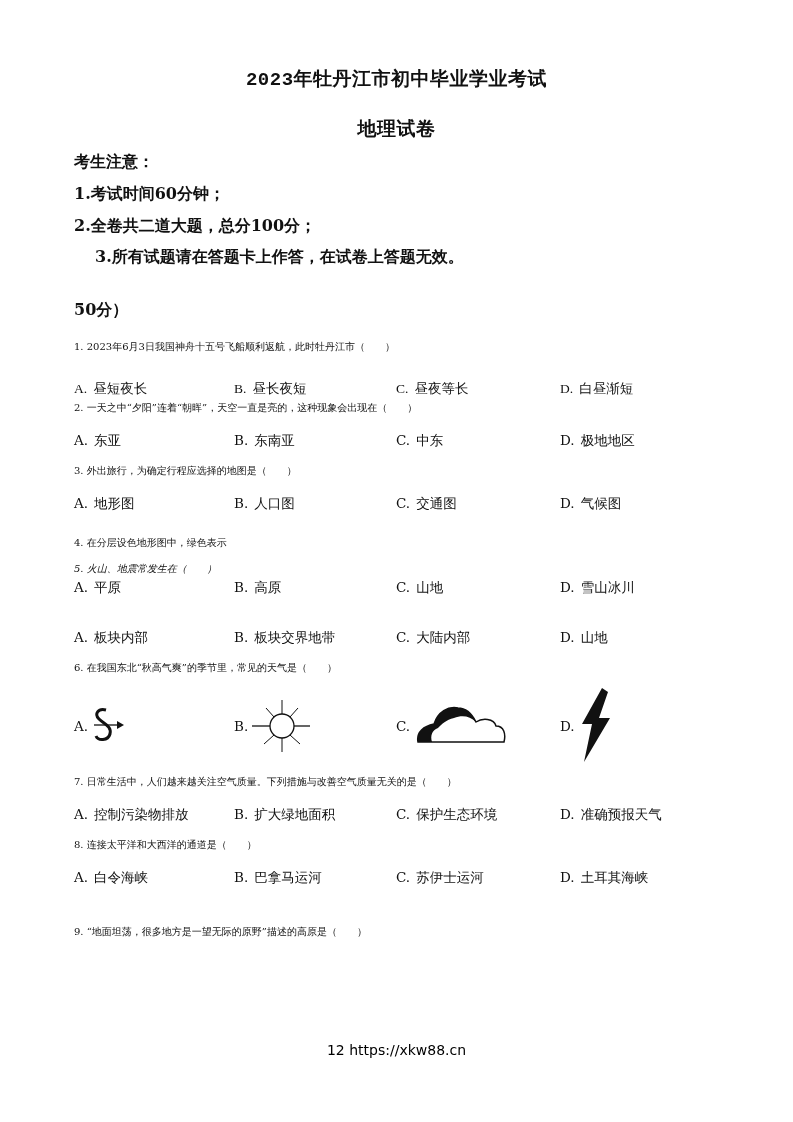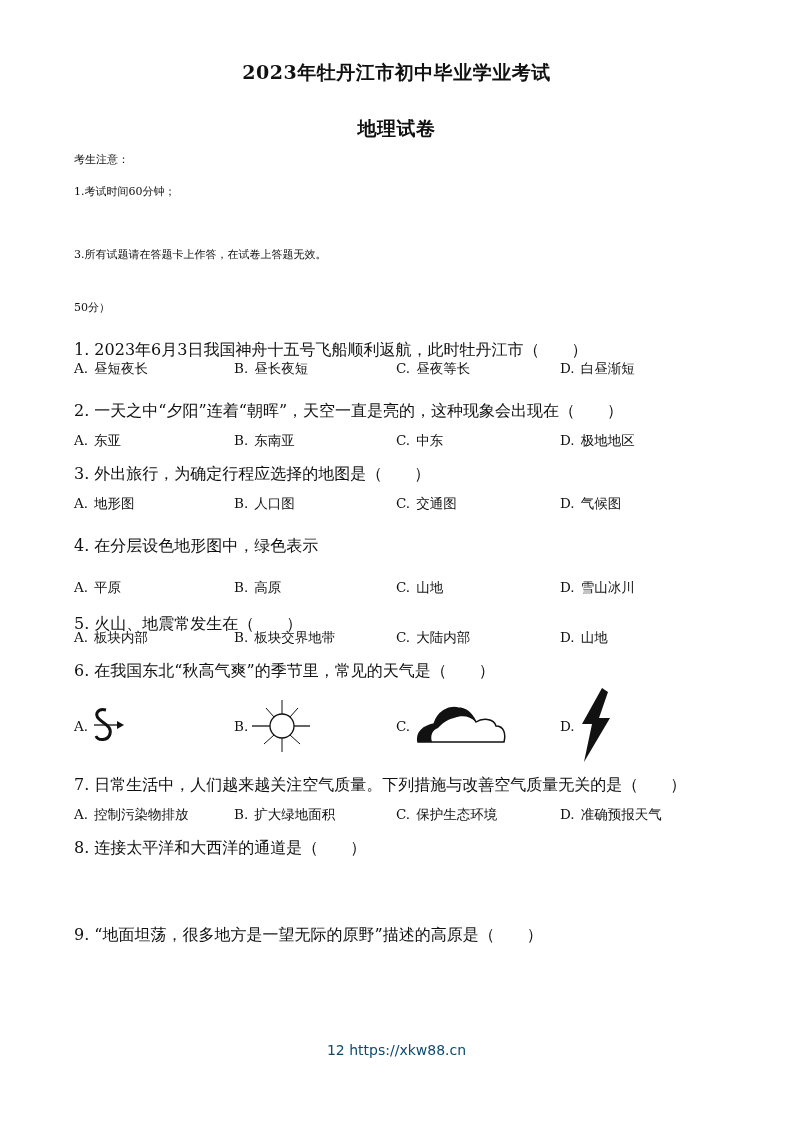--- a/index.html
+++ b/index.html
@@ -22,33 +22,33 @@
       height: 1122px;
     }
     .title {
       position: absolute;
       left: 0; width: 793px;
       text-align: center;
       font-weight: bold;
       font-size: 19px;
       letter-spacing: 0.5px;
     }
-    .title-main { top: 60px; }
+    .title-main { top: 66px; font-family: Liberation Mono, monospace; }
     .title-sub { top: 116px; }
     .line {
       position: absolute;
       left: 74px;
       white-space: nowrap;
     }
     .bold {
-      font-weight: normal;
-      font-size: 11px;
+      font-weight: bold;
+      font-size: 16px;
     }
     .q {
-      font-size: 16px;
+      font-size: 10px;
     }
     .opts {
       position: absolute;
       left: 74px;
       width: 660px;
       height: 20px;
       font-size: 13.5px;
     }
     .opt {
       position: absolute;
@@ -83,39 +83,40 @@
       left: 16px;
     }
     .footer {
       position: absolute;
       top: 1042px;
       left: 0;
       width: 793px;
       text-align: center;
       font-family: "DejaVu Sans", "Liberation Sans", sans-serif;
       font-size: 14px;
-      color: #0c4a6e;
+      color: #000000;
     }
   </style>
 </head>
 <body>
 
 <div class="page">
 
   <div class="title title-main">2023年牡丹江市初中毕业学业考试</div>
   <div class="title title-sub">地理试卷</div>
 
   <div class="line bold" style="top:152px;">考生注意：</div>
   <div class="line bold" style="top:184px;">1.考试时间60分钟；</div>
-  <div class="line bold" style="top:247px;">3.所有试题请在答题卡上作答，在试卷上答题无效。</div>
+  <div class="line bold" style="top:216px;">2.全卷共二道大题，总分100分；</div>
+  <div class="line bold" style="top:247px;margin-left:21px;">3.所有试题请在答题卡上作答，在试卷上答题无效。</div>
 
   <div class="line bold" style="top:300px;">50分）</div>
 
   <div class="line q" style="top:340px;">1. 2023年6月3日我国神舟十五号飞船顺利返航，此时牡丹江市（　　）</div>
-  <div class="opts" style="top:360px;">
+  <div class="opts" style="top:380px;font-family:Liberation Serif, serif;">
     <span class="opt a"><span class="opt-letter">A.</span><span>昼短夜长</span></span>
     <span class="opt b"><span class="opt-letter">B.</span><span>昼长夜短</span></span>
     <span class="opt c"><span class="opt-letter">C.</span><span>昼夜等长</span></span>
     <span class="opt d"><span class="opt-letter">D.</span><span>白昼渐短</span></span>
   </div>
 
   <div class="line q" style="top:401px;">2. 一天之中“夕阳”连着“朝晖”，天空一直是亮的，这种现象会出现在（　　）</div>
   <div class="opts" style="top:432px;">
     <span class="opt a"><span class="opt-letter">A.</span><span>东亚</span></span>
     <span class="opt b"><span class="opt-letter">B.</span><span>东南亚</span></span>
@@ -132,21 +133,21 @@
   </div>
 
   <div class="line q" style="top:536px;">4. 在分层设色地形图中，绿色表示</div>
   <div class="opts" style="top:567px;margin-top:12px;">
     <span class="opt a"><span class="opt-letter">A.</span><span>平原</span></span>
     <span class="opt b"><span class="opt-letter">B.</span><span>高原</span></span>
     <span class="opt c"><span class="opt-letter">C.</span><span>山地</span></span>
     <span class="opt d"><span class="opt-letter">D.</span><span>雪山冰川</span></span>
   </div>
 
-  <div class="line q" style="top:614px;">5. 火山、地震常发生在（　　）</div>
+  <div class="line q" style="top:562px;font-style:italic;">5. 火山、地震常发生在（　　）</div>
   <div class="opts" style="top:629px;">
     <span class="opt a"><span class="opt-letter">A.</span><span>板块内部</span></span>
     <span class="opt b"><span class="opt-letter">B.</span><span>板块交界地带</span></span>
     <span class="opt c"><span class="opt-letter">C.</span><span>大陆内部</span></span>
     <span class="opt d"><span class="opt-letter">D.</span><span>山地</span></span>
   </div>
 
   <div class="line q" style="top:661px;">6. 在我国东北“秋高气爽”的季节里，常见的天气是（　　）</div>
   <div class="icon-opts">
 
@@ -192,18 +193,24 @@
 
   <div class="line q" style="top:775px;">7. 日常生活中，人们越来越关注空气质量。下列措施与改善空气质量无关的是（　　）</div>
   <div class="opts" style="top:806px;">
     <span class="opt a"><span class="opt-letter">A.</span><span>控制污染物排放</span></span>
     <span class="opt b"><span class="opt-letter">B.</span><span>扩大绿地面积</span></span>
     <span class="opt c"><span class="opt-letter">C.</span><span>保护生态环境</span></span>
     <span class="opt d"><span class="opt-letter">D.</span><span>准确预报天气</span></span>
   </div>
 
   <div class="line q" style="top:838px;">8. 连接太平洋和大西洋的通道是（　　）</div>
+  <div class="opts" style="top:869px;">
+    <span class="opt a"><span class="opt-letter">A.</span><span>白令海峡</span></span>
+    <span class="opt b"><span class="opt-letter">B.</span><span>巴拿马运河</span></span>
+    <span class="opt c"><span class="opt-letter">C.</span><span>苏伊士运河</span></span>
+    <span class="opt d"><span class="opt-letter">D.</span><span>土耳其海峡</span></span>
+  </div>
 
   <div class="line q" style="top:925px;text-align:center;">9. “地面坦荡，很多地方是一望无际的原野”描述的高原是（　　）</div>
 
   <div class="footer">12 https://xkw88.cn</div>
 
 </div>
 
 </body></html>

